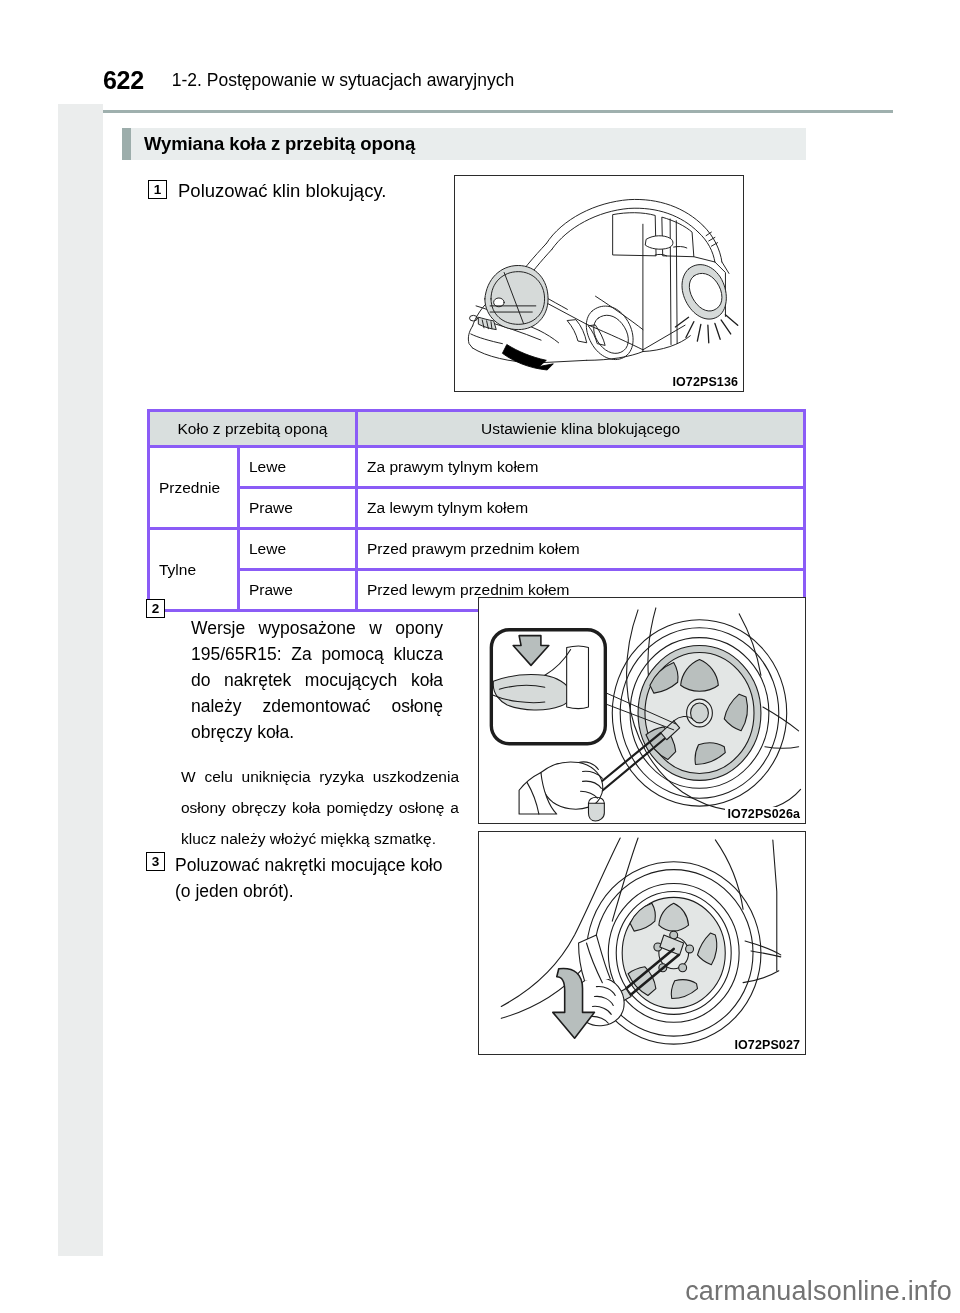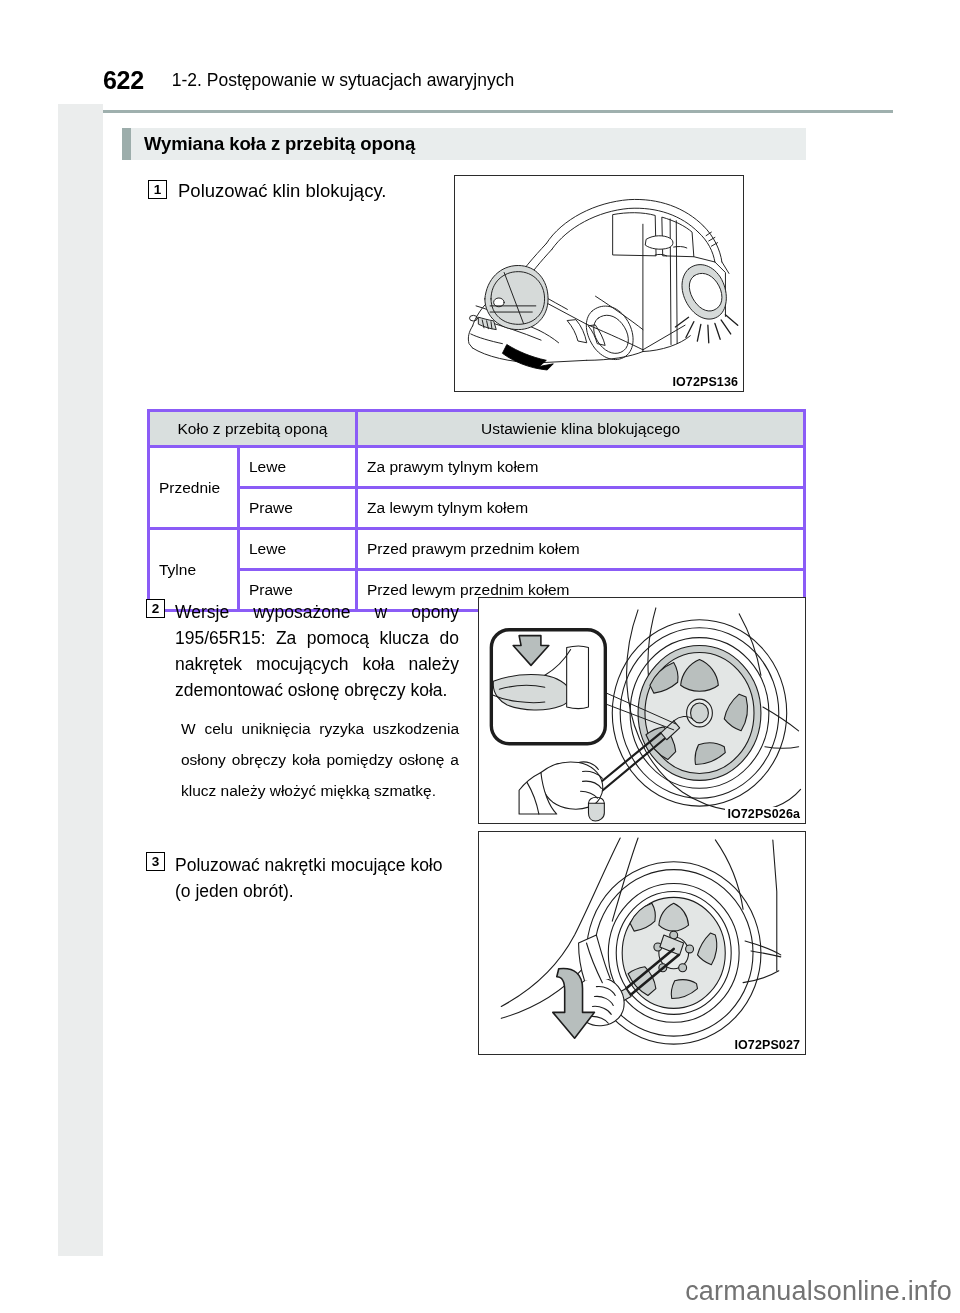--- a/index.html
+++ b/index.html
@@ -117,21 +117,21 @@
     top: 599px;
     width: 320px;
     display: flex;
     gap: 10px;
   }
   .step2 .body { width: 284px; }
   .step2 .para-main {
     font-size: 17.5px;
     line-height: 26px;
     text-align: justify;
-    margin: 0;
+    margin: 16px;
   }
   .step2 .para-note {
     font-size: 15.5px;
     line-height: 31px;
     text-align: justify;
     margin: 10px 0 0 6px;
     width: 278px;
   }
 
   .step3 {

